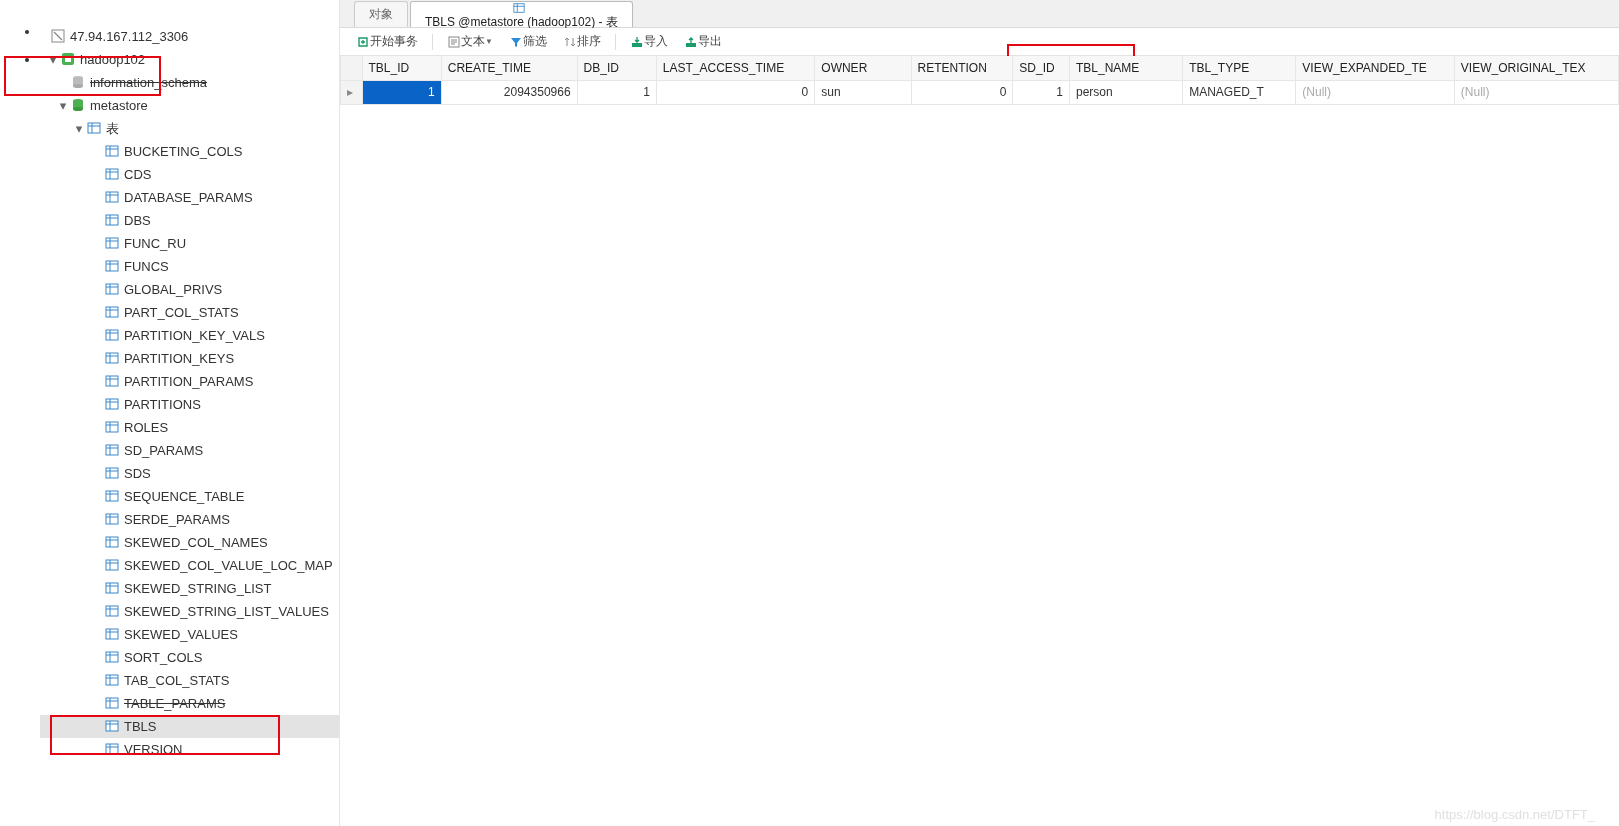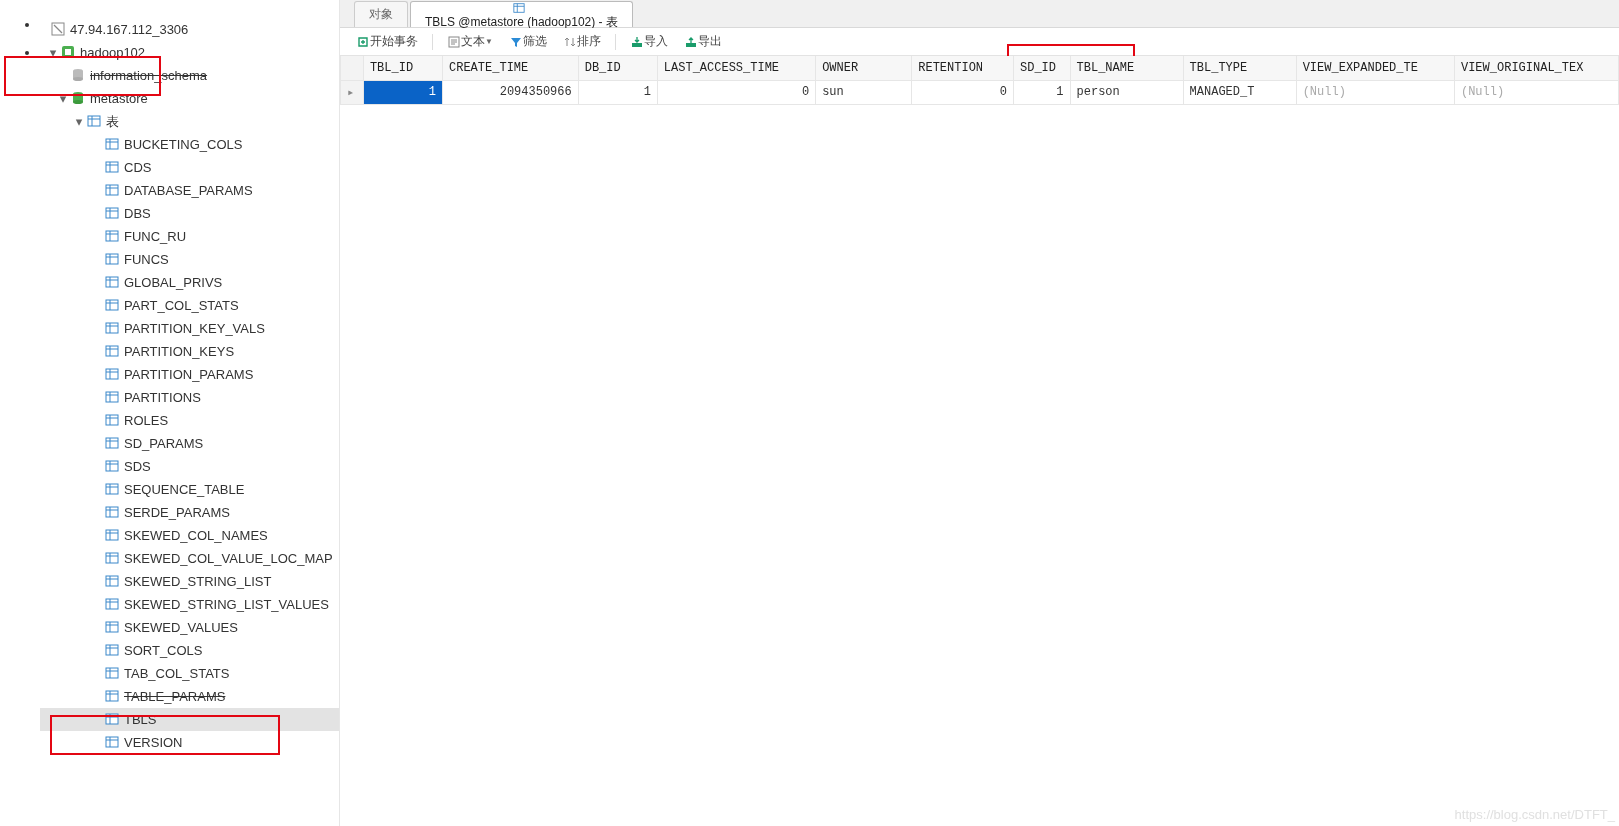--- a/index.html
+++ b/index.html
@@ -13,21 +13,21 @@
     width: 1619px;
     height: 826px;
     position: relative;
   }
   .app { display: flex; height: 100%; }
   .sidebar {
     width: 340px;
     background: #fff;
     border-right: 1px solid #e6e6e6;
     overflow: auto;
-    padding-top: 0;
+    padding-top: 7px;
   }
   .tree ul { list-style: none; margin:0; padding:0; }
   .tree li { line-height: 23px; white-space: nowrap; }
   .node {
     display:flex; align-items:center;
     padding: 0 6px;
     cursor: default;
   }
   .node.selected { background:#e3e3e3; }
   .chev { width:14px; display:inline-flex; justify-content:center; color:#666;}
@@ -71,34 +71,33 @@
   }
   table.data {
     border-collapse:collapse; width:100%;
   }
   table.data th, table.data td {
     border-right:1px solid #e6e6e6; border-bottom:1px solid #e6e6e6;
     height:24px; text-align:left; padding:0 6px;
     font-weight:normal; font-size:12px;
     white-space:nowrap;
     background:#fff;
-    font-family:Liberation Mono, monospace;
   }
   table.data th {
     background:#f7f7f7; color:#222;
   }
   table.data td.selcell { background:#0a63c7; color:#fff; text-align:right;}
   table.data td.num { text-align:right; }
   table.data td.nulltxt { color:#aaa; }
   .rowhdr {
     width:18px; min-width:18px; background:#f3f3f3 !important; text-align:center; color:#888;
     border-left:1px solid #e6e6e6;
   }
   .watermark {
-    position:absolute; right:4px; bottom:4px; color:#e0e0e0; font-size:13px;
+    position:absolute; right:24px; bottom:4px; color:#e0e0e0; font-size:13px;
     pointer-events:none; user-select:none;
   }
 </style>
 </head>
 <body>
 
 <div class="redbox" style="left:4px; top:56px; width:157px; height:40px;"></div>
 <div class="redbox" style="left:50px; top:715px; width:230px; height:40px;"></div>
 <div class="redbox" style="left:1007px; top:44px; width:128px; height:50px;"></div>
 

